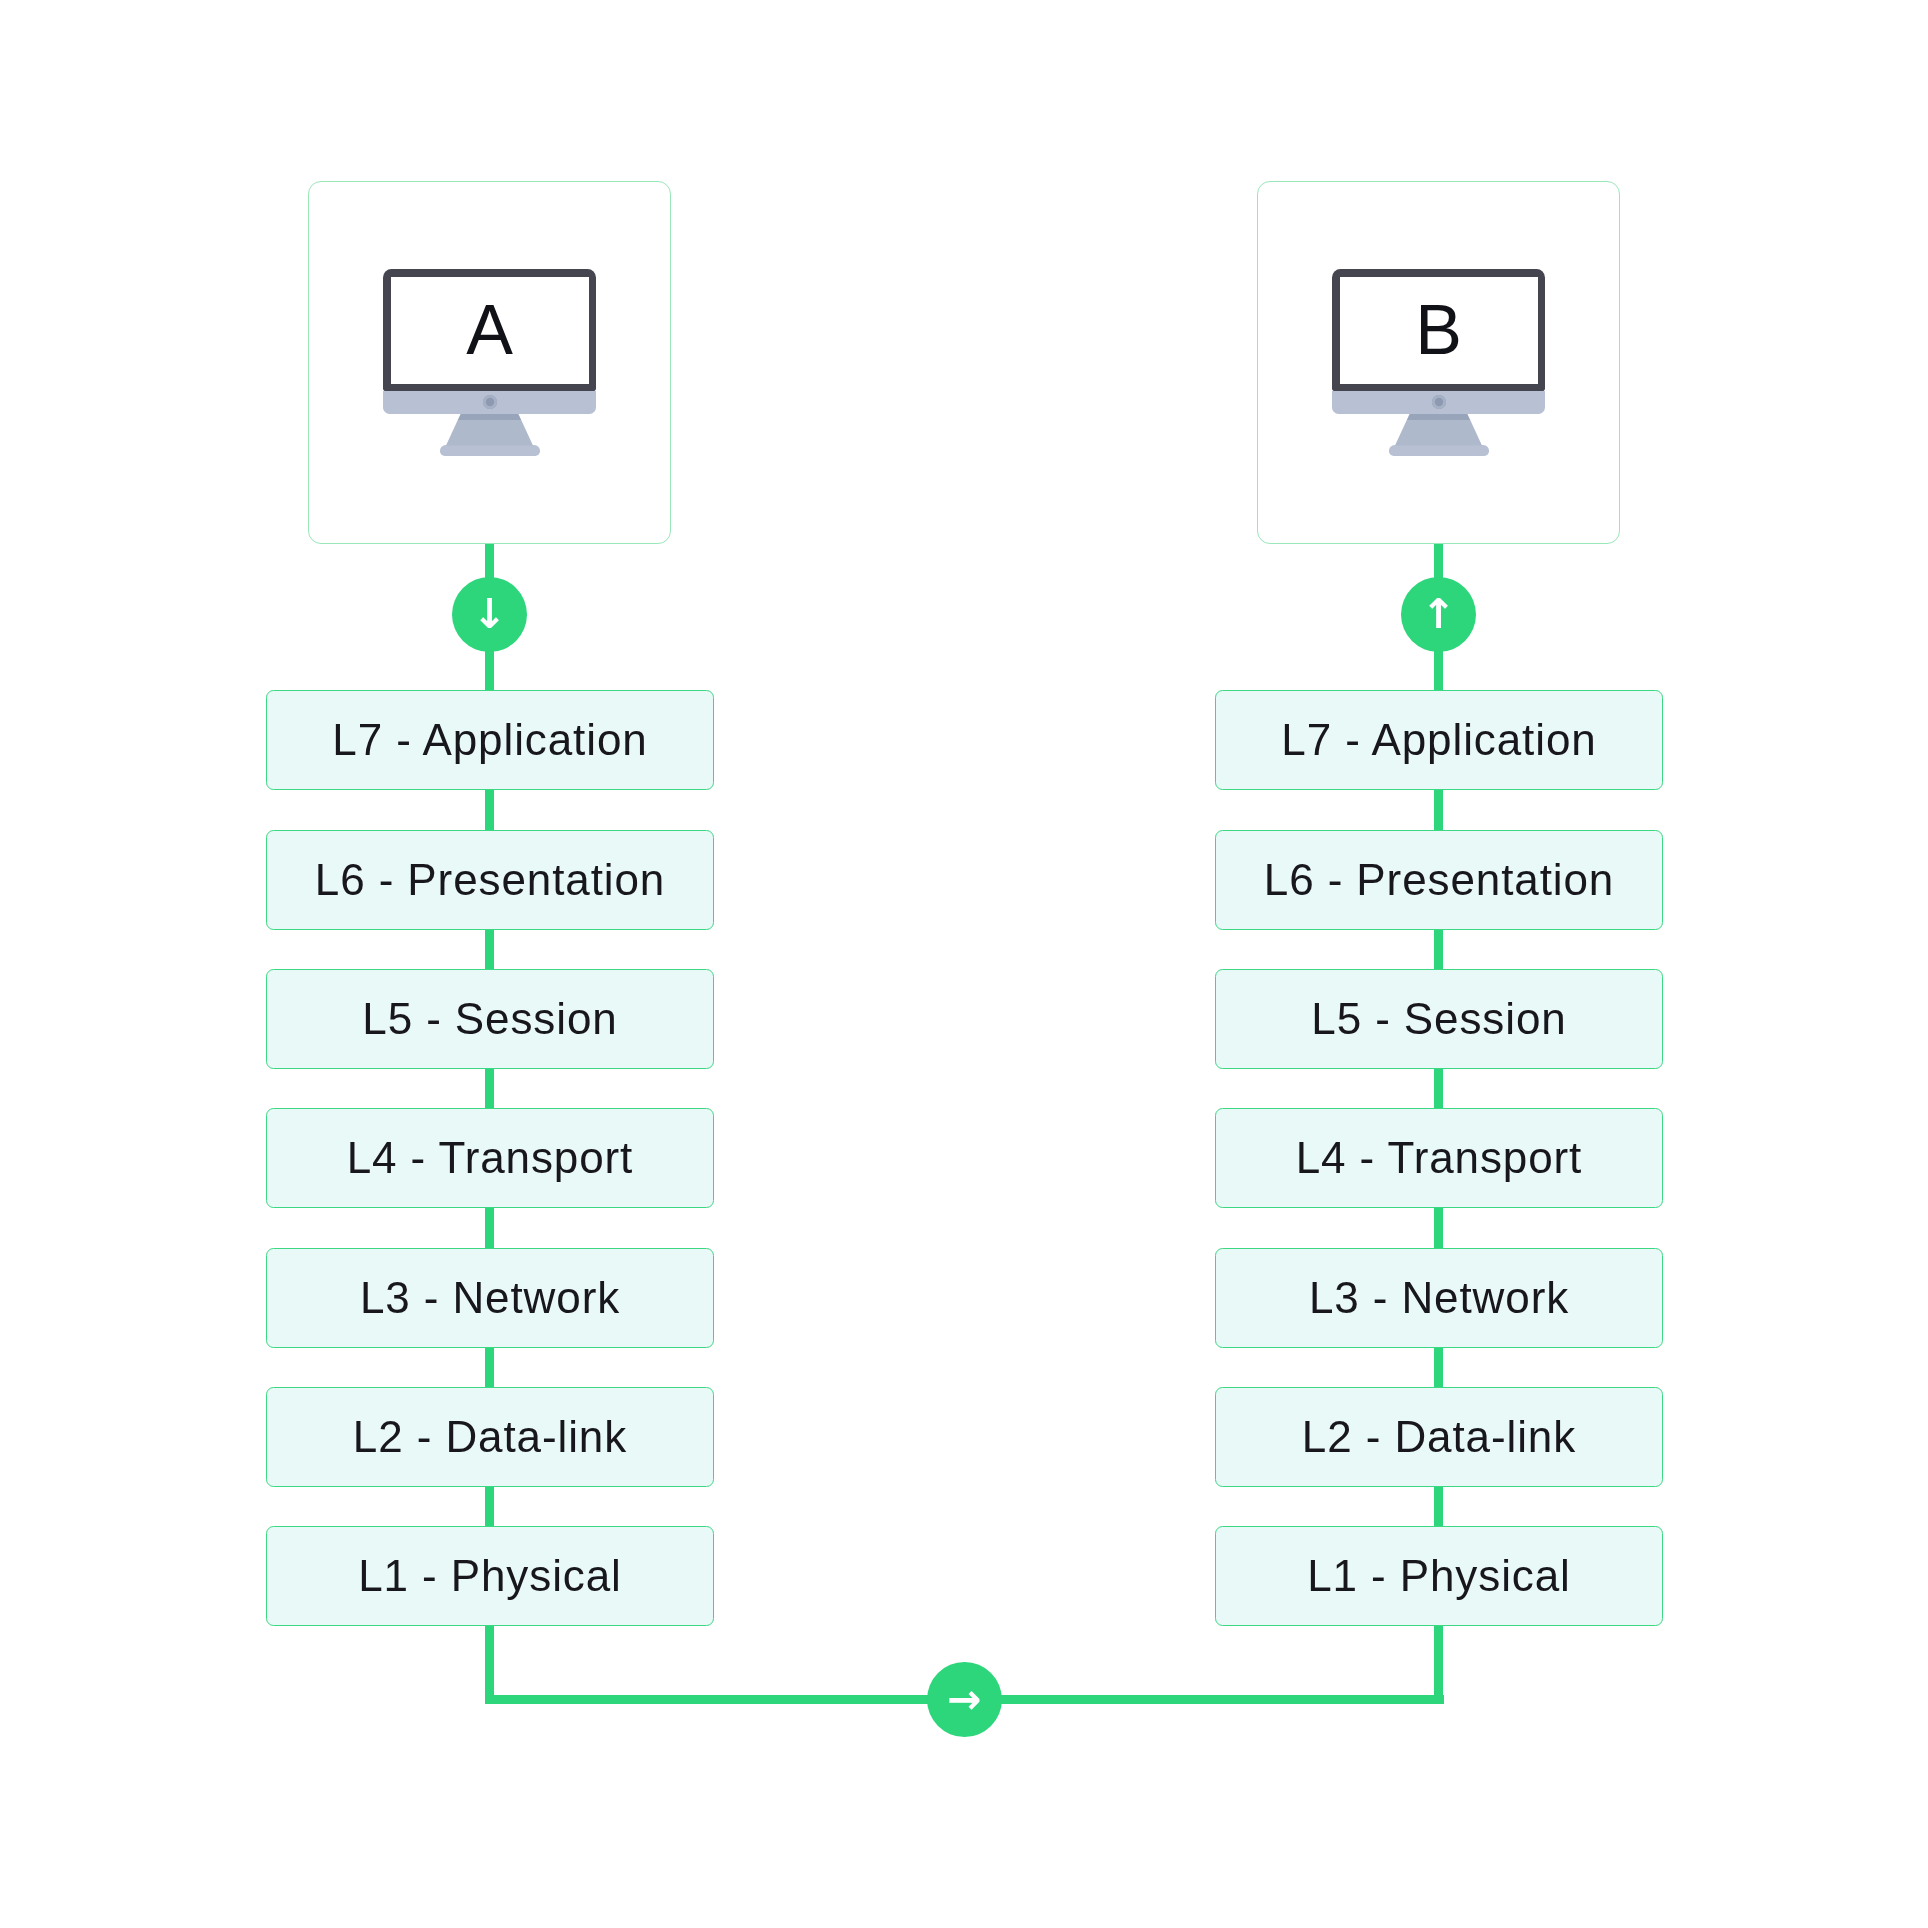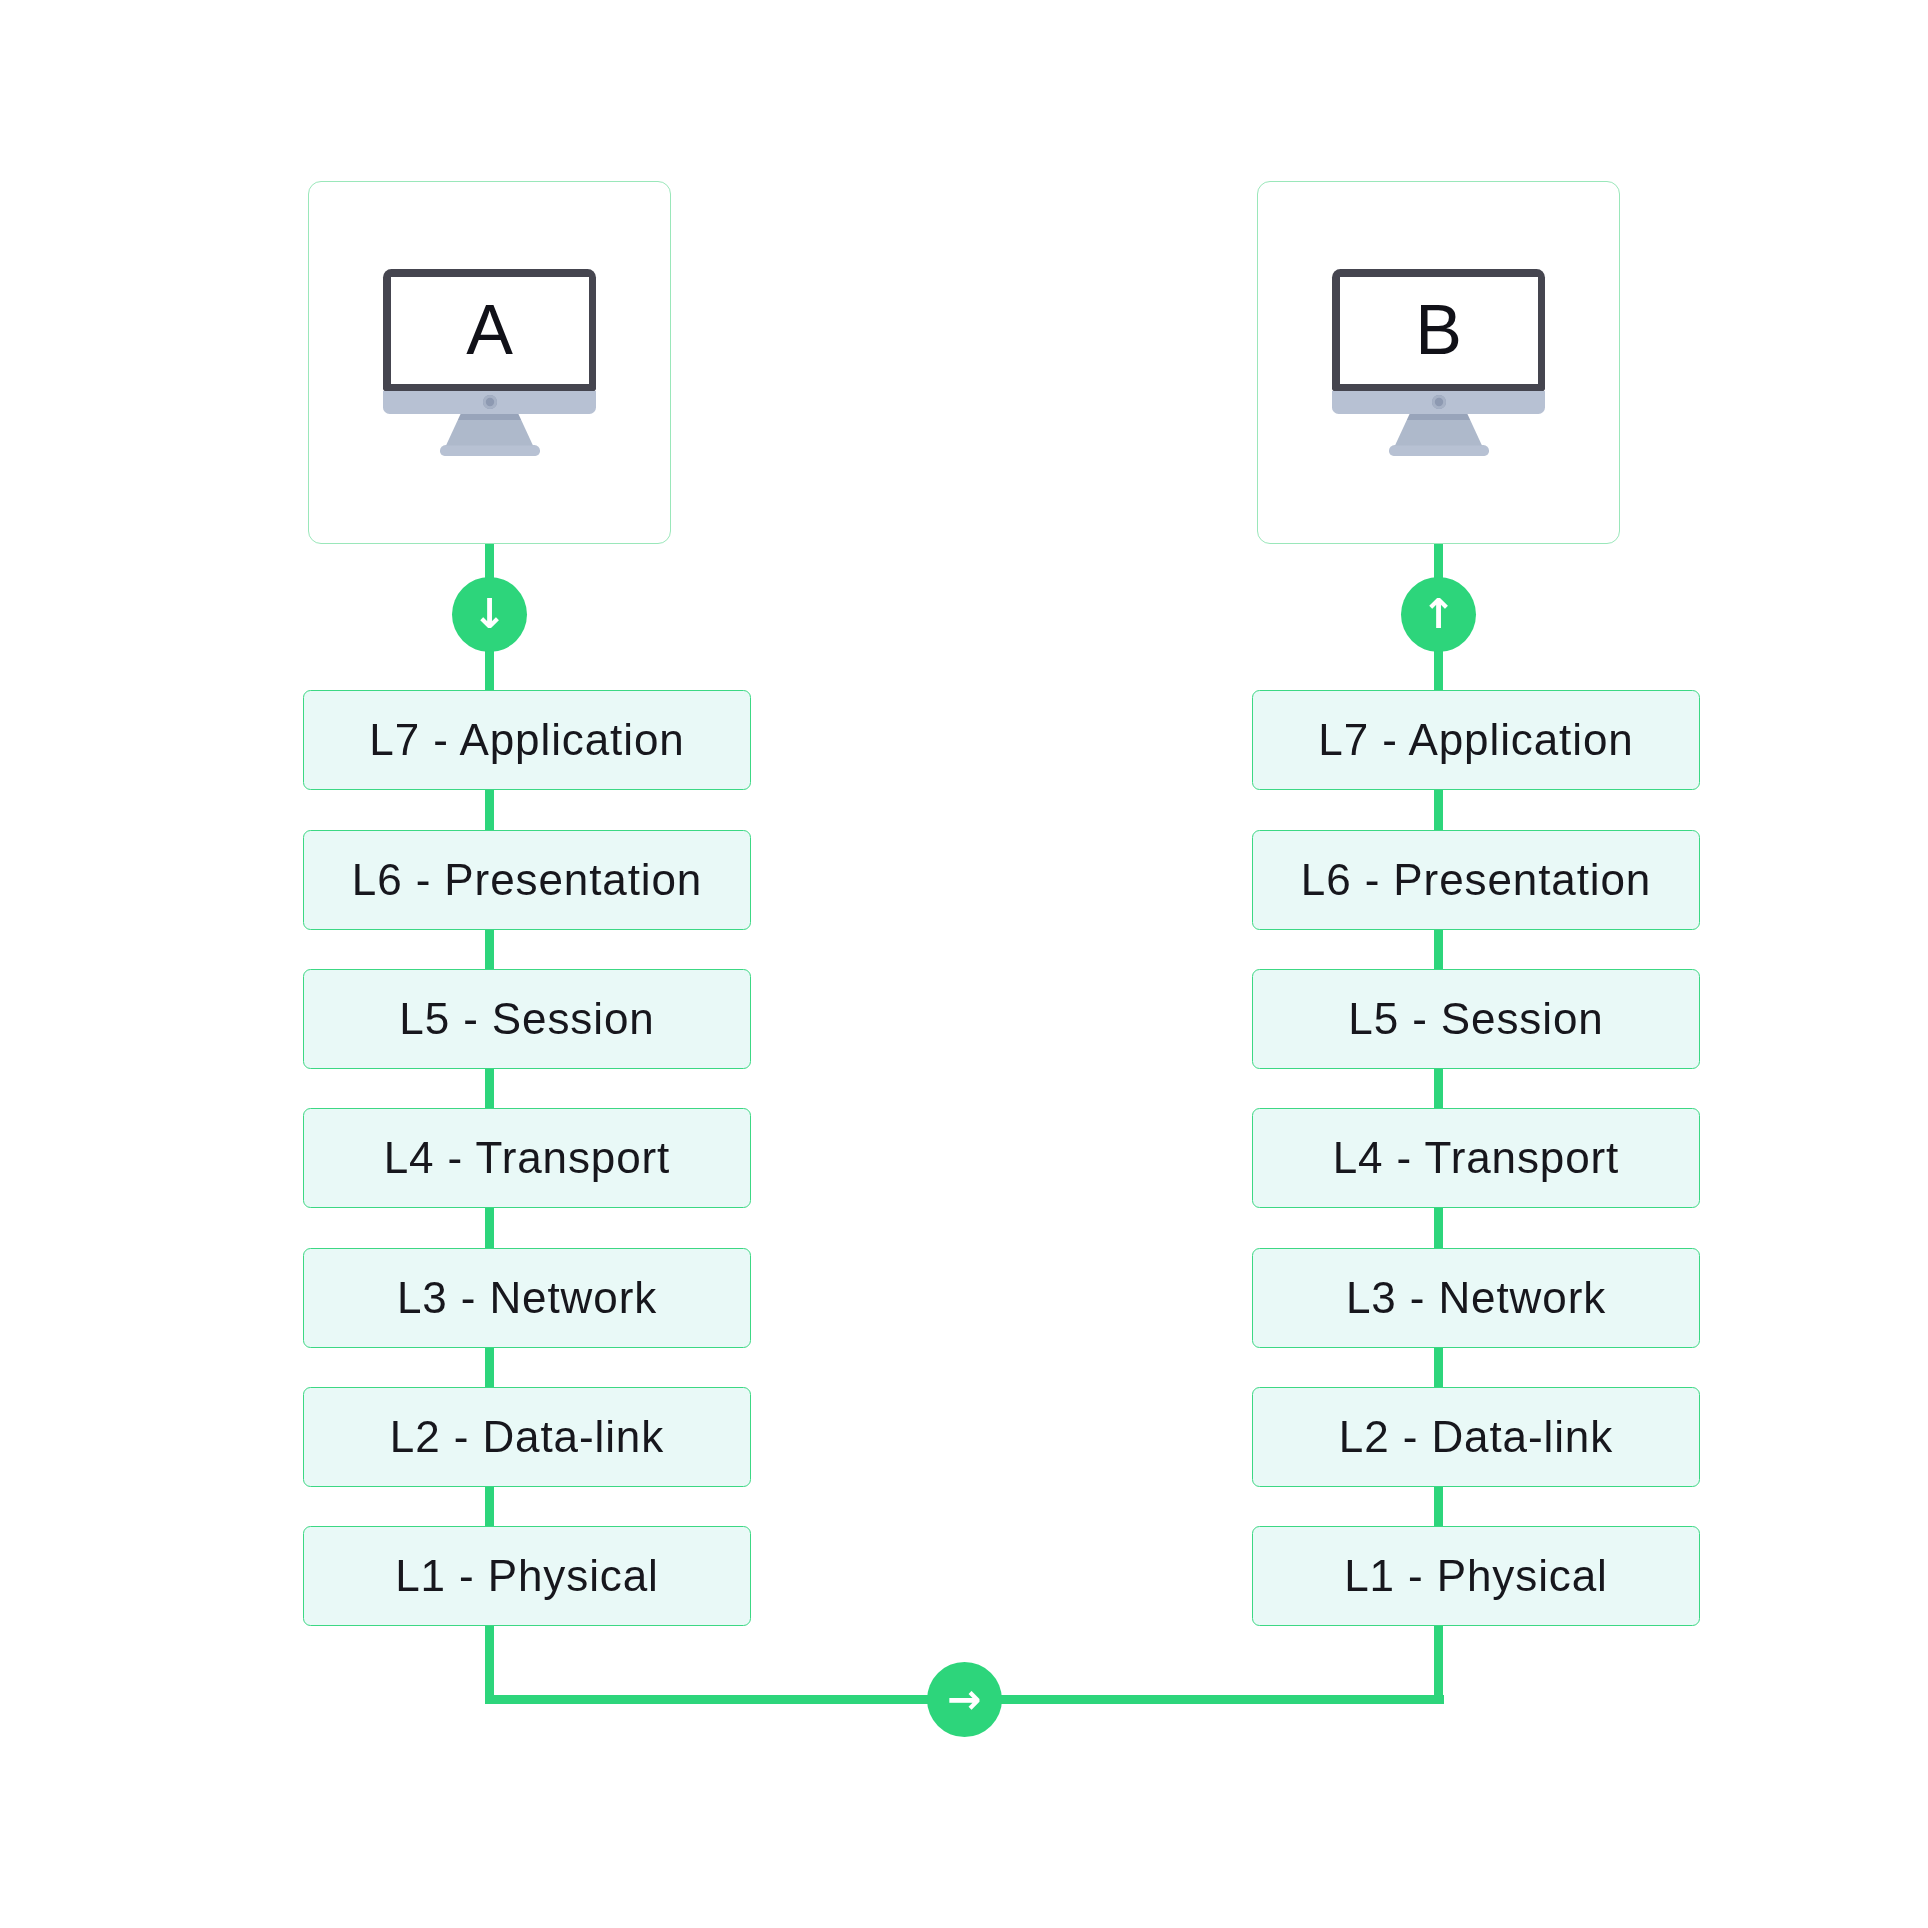--- a/index.html
+++ b/index.html
@@ -63,21 +63,21 @@
     width:100px; height:11.3px; margin:-0.9px auto 0;
     background:var(--monitor-gray); border-radius:5.6px 5.6px 4.7px 4.7px;
   }
 
   
   .layer {
     position:absolute; width:448px; height:100px; box-sizing:border-box;
     border:1.9px solid var(--layer-border); border-radius:7.5px;
     background:var(--layer-fill); color:var(--text);
     display:flex; align-items:center; justify-content:center;
-    font-size:44px; letter-spacing:0.9px; z-index:2;margin-left:37px;
+    font-size:44px; letter-spacing:0.9px; z-index:2;
   }
   .col-a { left:266px; }
   .col-b { left:1215px; }
 </style>
 </head>
 <body>
 
 <div class="canvas">
 
   <div class="vline" id="vline-a"></div>

